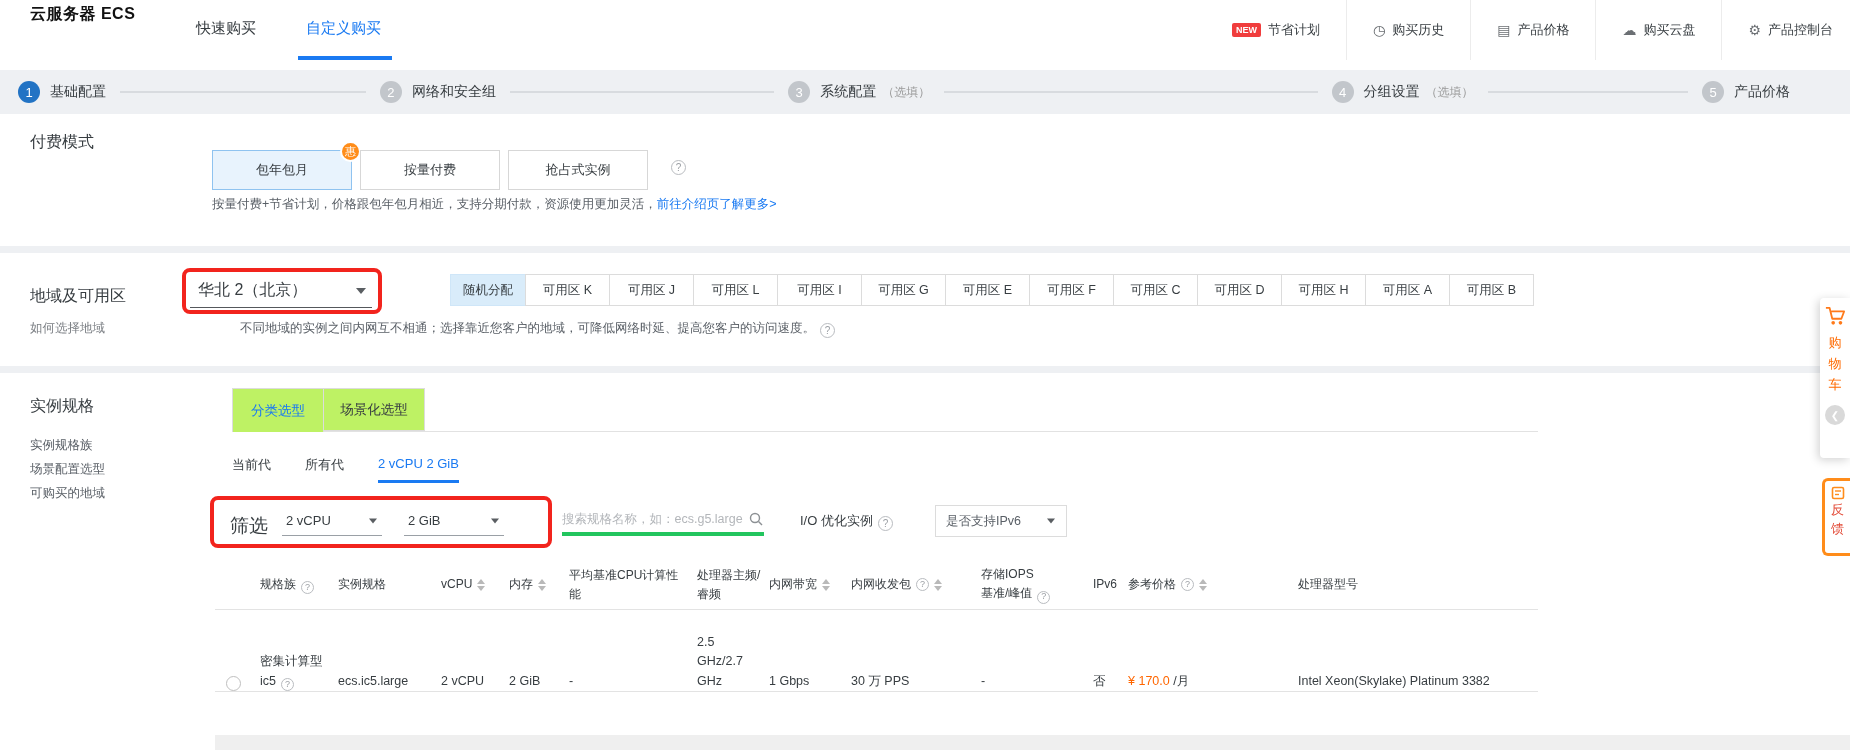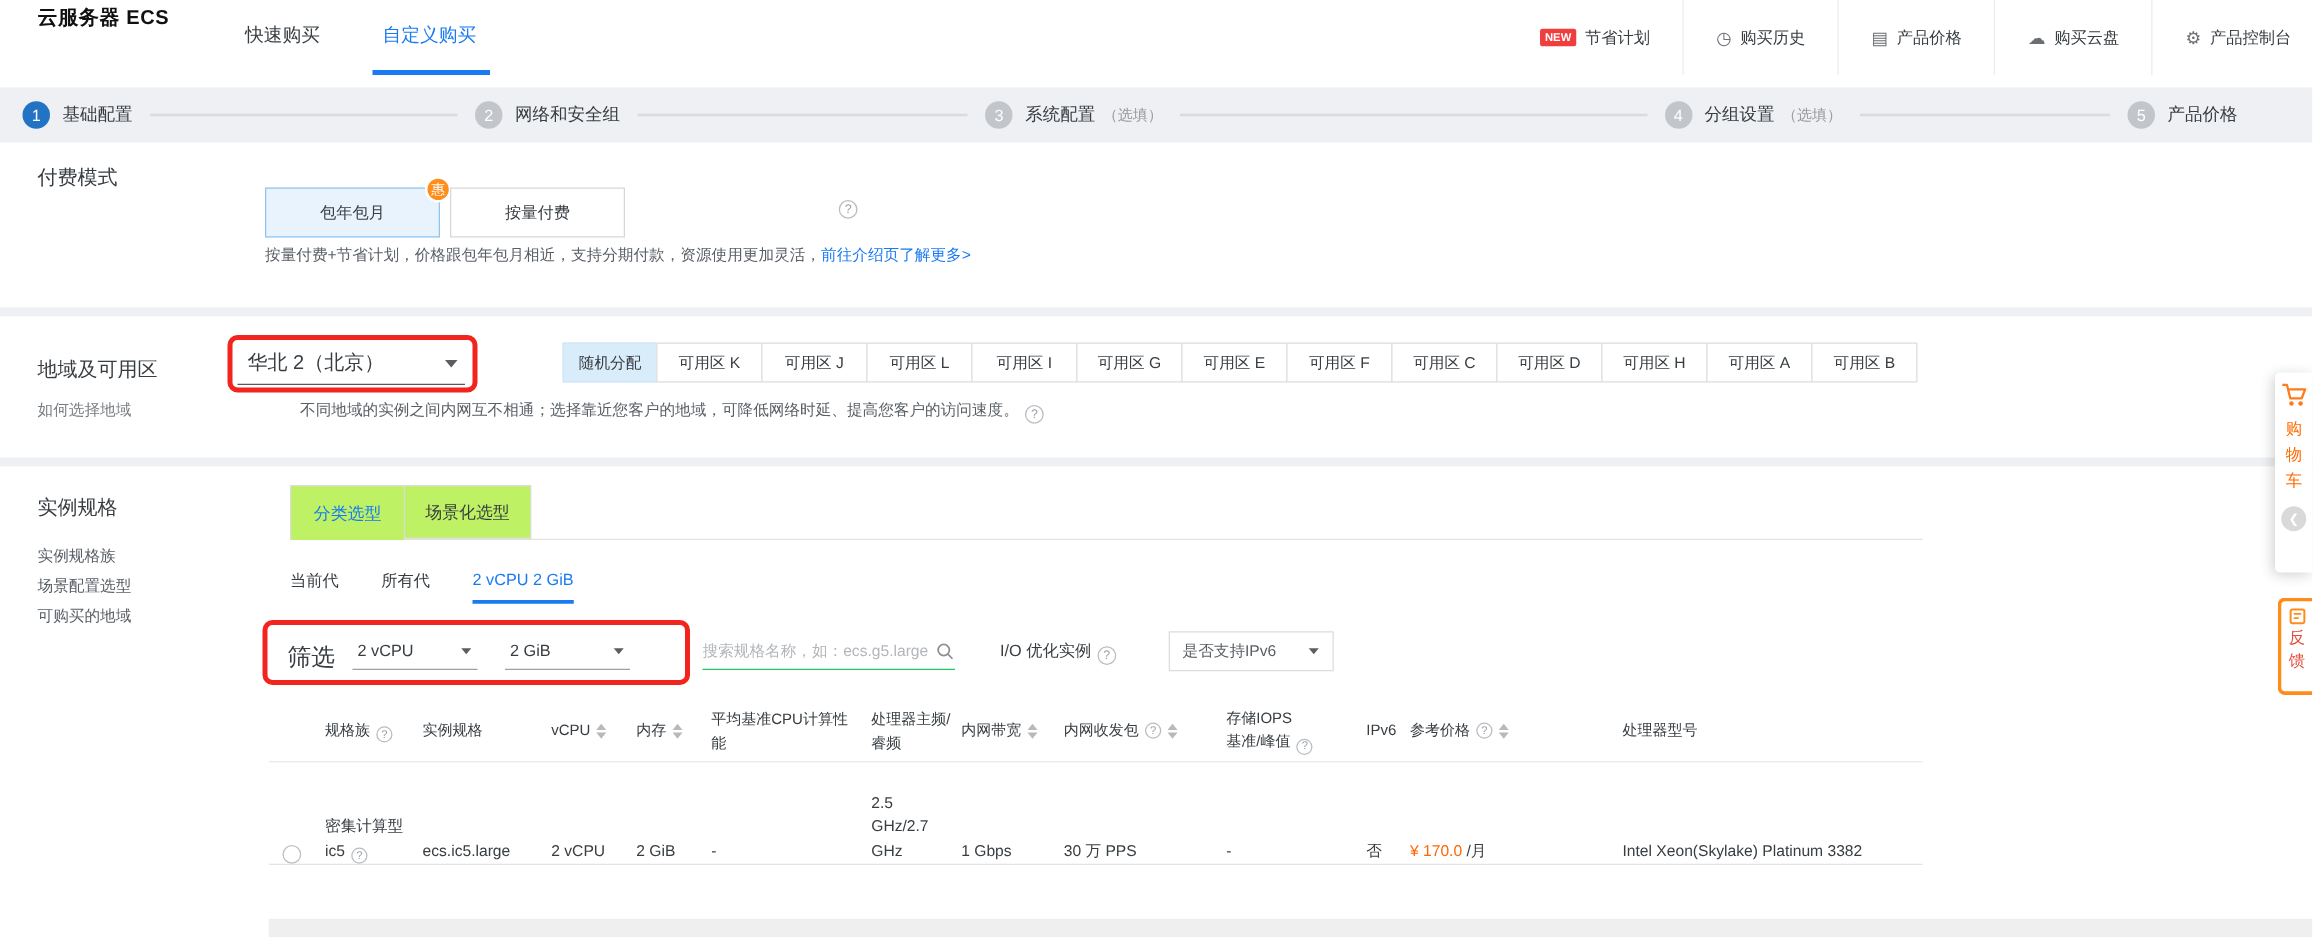--- a/index.html
+++ b/index.html
@@ -77,21 +77,21 @@
   .gen-tab.active { color:#1a7af2; border-bottom:3px solid #1a7af2; }
 
   
   .filter-label { position:absolute; left:230px; top:513px; font-size:19px; color:#373d41; }
   .u-select { position:absolute; top:506px; height:30px; border-bottom:1px solid #9aa0a6;
               display:flex; align-items:center; justify-content:space-between; font-size:13px; color:#373d41;
               cursor:pointer; background:#fff; padding:0 4px; }
   .sel-vcpu { left:282px; width:100px; }
   .sel-mem  { left:404px; width:100px; }
   .u-select .caret { transform:scale(.85); border-top-color:#6d7control3; }
-  .search-box { position:absolute; left:562px; top:506px; width:202px; height:30px; border-bottom:1px solid #22c55e;
+  .search-box { position:absolute; left:562px; top:506px; width:202px; height:30px; border-bottom:4px solid #22c55e;
                 display:flex; align-items:center; }
   .search-box input { flex:1; border:none; outline:none; font-size:12.5px; color:#333; background:transparent;
                       font-family:"Liberation Sans","DejaVu Sans",sans-serif; }
   .search-box input::placeholder { color:#b3b6ba; }
   .io-label { position:absolute; left:800px; top:512px; font-size:13px; color:#373d41; }
   .ipv6-select { position:absolute; left:935px; top:505px; width:132px; height:32px; border:1px solid #dcdcdc;
                  display:flex; align-items:center; justify-content:space-between; padding:0 10px;
                  font-size:12.5px; color:#595f66; cursor:pointer; background:#fff; }
   .ipv6-select .caret { transform:scale(.8); }
 
@@ -193,20 +193,23 @@
   </div>
 
   <div class="section-label" style="top:132px;">付费模式</div>
   <div class="pay-btn pay-b1 selected">
     <span>包年包月</span>
     <span class="hui-badge">惠</span>
   </div>
   <div class="pay-btn pay-b2">
     <span>按量付费</span>
   </div>
+  <div class="pay-btn pay-b3">
+    <span>抢占式实例</span>
+  </div>
   <span class="help-icon pay-help">?</span>
   <div class="pay-desc">
     <span>按量付费+节省计划，价格跟包年包月相近，支持分期付款，资源使用更加灵活，</span><a>前往介绍页了解更多&gt;</a>
   </div>
 
   <div class="divider-band" style="top:246px;"></div>
 
   <div class="section-label" style="top:286px;">地域及可用区</div>
   <div class="region-select">
     <span>华北 2（北京）</span>

